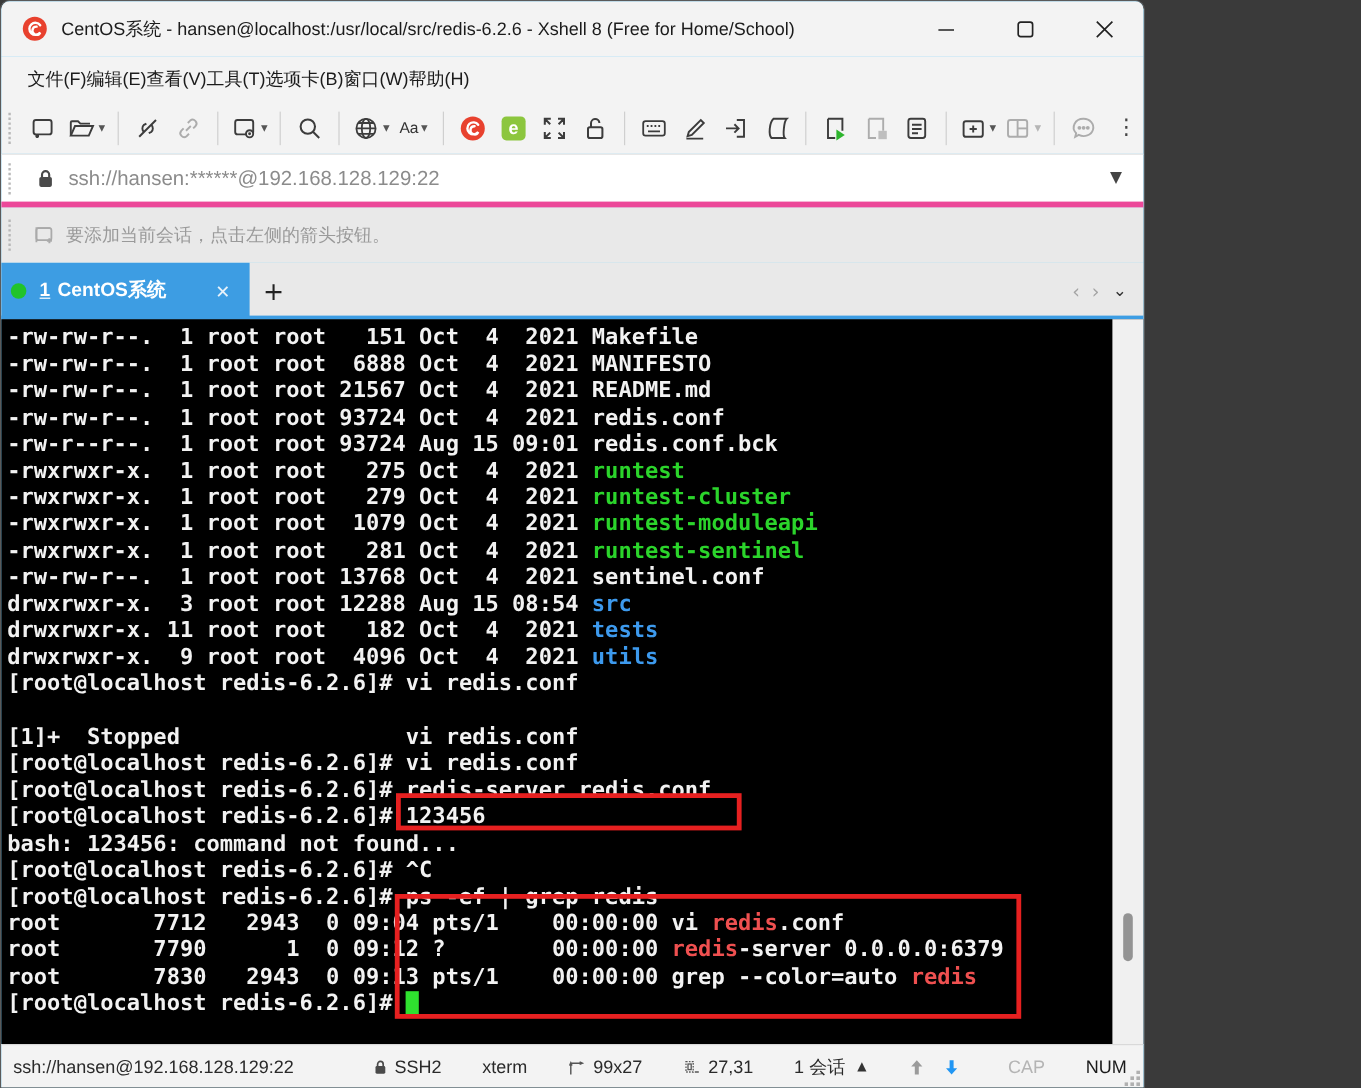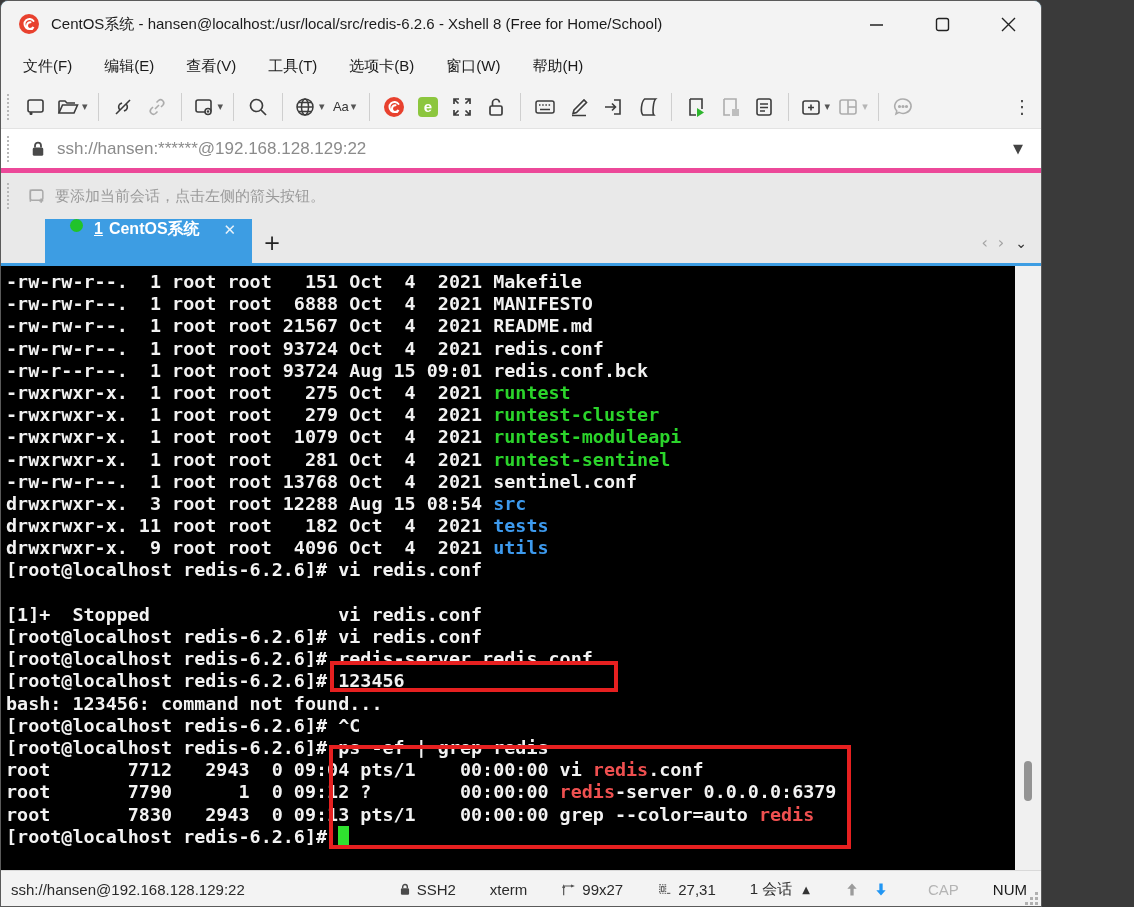--- a/index.html
+++ b/index.html
@@ -1,28 +1,28 @@
 <!DOCTYPE html>
 <html><head>
 <meta charset="utf-8">
 <style>
   * { margin:0; padding:0; box-sizing:border-box; }
   html,body { width:1134px; height:907px; background:#3a3a3a; font-family:"Liberation Sans","DejaVu Sans",sans-serif; }
-  .window { width:1042px; height:907px; background:#7dd3fc; border-radius:8px 8px 0 0; overflow:hidden; position:relative; border:1px solid #5a5a5a; display:flex; flex-direction:column; }
+  .window { width:954px; height:907px; background:#7dd3fc; border-radius:8px 8px 0 0; overflow:hidden; position:relative; border:1px solid #5a5a5a; display:flex; flex-direction:column; }
 
   
   .titlebar { height:46px; display:flex; align-items:center; background:#f3f3f3; padding-left:16px; flex:none; }
   .app-icon { width:24px; height:24px; margin-right:10px; flex:none; }
   .title-text { font-size:15px; color:#1b1b1b; flex:1; white-space:nowrap; overflow:hidden; }
   .win-controls { display:flex; height:100%; flex:none; }
   .win-btn { width:66px; height:100%; display:flex; align-items:center; justify-content:center; color:#222; cursor:pointer; }
   .win-btn svg { width:15px; height:15px; }
 
   
-  .menubar { height:38px; display:flex; align-items:center; padding-left:22px; gap:32px; background:#f3f3f3; flex:none; }
+  .menubar { height:38px; display:flex; align-items:center; padding-left:22px; background:#f3f3f3; flex:none; }
   .menu-item { font-size:15px; color:#1b1b1b; cursor:default; }
 
   
   .toolbar { height:43px; display:flex; align-items:center; background:#f3f3f3; padding-left:4px; flex:none; }
   .gripper { width:8px; height:26px; border-left:2px dotted #b8b8b8; margin:0 4px 0 2px; flex:none; }
   .tb-group { display:flex; align-items:center; height:100%; }
   .tb-sep { width:1px; height:28px; background:#cfcfcf; margin:0 7px; flex:none; }
   .tb-btn { display:flex; align-items:center; justify-content:center; height:36px; min-width:34px; padding:0 3px; border-radius:4px; cursor:pointer; }
   .tb-btn svg { width:24px; height:24px; }
   .tb-btn.disabled svg { opacity:0.38; }
@@ -39,21 +39,21 @@
   .addr-caret { font-size:13px; color:#444; padding:0 8px; cursor:pointer; font-family:"DejaVu Sans",sans-serif; }
 
   
   .infobar { height:46px; background:#e9e9e9; display:flex; align-items:center; padding-left:4px; flex:none; }
   .info-icon { width:20px; height:20px; margin:0 8px 0 8px; opacity:0.55; flex:none; }
   .info-text { font-size:15px; color:#9a9a9a; }
 
   
   .tabbar { height:47px; background:#e9e9e9; display:flex; align-items:stretch; position:relative; flex:none; }
   .tabbar::after { content:""; position:absolute; left:0; right:0; bottom:0; height:3px; background:#3d9de3; }
-  .tab-active { width:207px; background:#3d9de3; color:#fff; display:flex; padding:0 10px 0 25px; cursor:pointer;margin-left:44px; }
+  .tab-active { width:207px; background:#3d9de3; color:#fff; display:flex; align-items:center; padding:0 10px 0 8px; cursor:pointer; }
   .tab-dot { width:13px; height:13px; border-radius:50%; background:#21c32a; margin-right:11px; flex:none; }
   .tab-label { font-size:16px; font-weight:bold; white-space:nowrap; flex:1; }
   .tab-label .tab-num { text-decoration:underline; margin-right:6px; }
   .tab-close { font-size:15px; color:#e8f2fa; padding:2px 6px; cursor:pointer; font-family:"DejaVu Sans",sans-serif; }
   .tab-new { width:40px; display:flex; align-items:center; justify-content:center; font-size:21px; color:#222; cursor:pointer; font-family:"DejaVu Sans",sans-serif; }
   .tab-spacer { flex:1; }
   .tab-nav { display:flex; align-items:center; gap:4px; padding-right:10px; }
   .tab-nav span { font-family:"DejaVu Sans",sans-serif; cursor:pointer; }
   .tab-nav .chev { color:#a3a3a3; font-size:16px; padding:0 3px; }
   .tab-nav .chev-down { color:#333; font-size:14px; padding:0 4px; }

